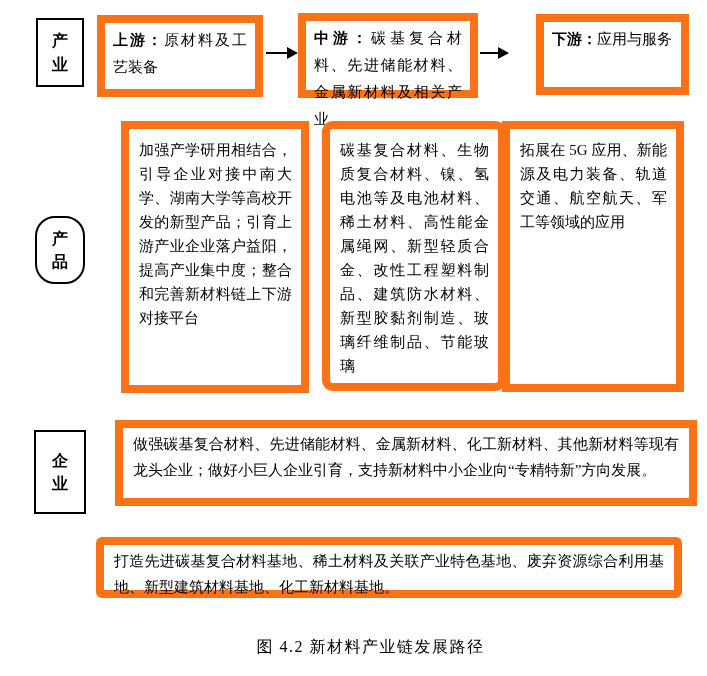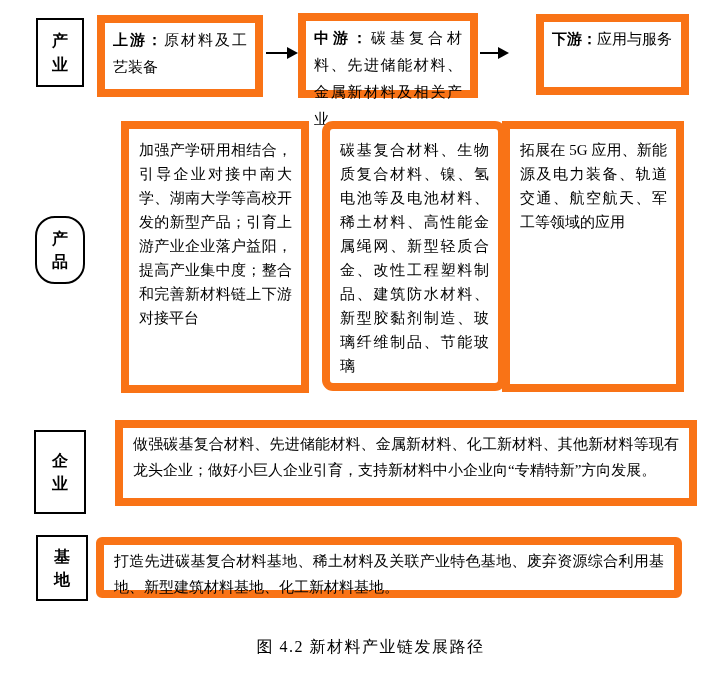--- a/index.html
+++ b/index.html
@@ -121,22 +121,19 @@
     <span>拓展在 5G 应用、新能源及电力装备、轨道交通、航空航天、军工等领域的应用</span>
   </div>
 
   <div class="label-box" id="label-enterprises">
     <span class="vtext">企业</span>
   </div>
   <div class="box widebox" id="box-enterprises">
     <span>做强碳基复合材料、先进储能材料、金属新材料、化工新材料、其他新材料等现有龙头企业；做好小巨人企业引育，支持新材料中小企业向“专精特新”方向发展。</span>
   </div>
 
-  <div class="label-box" id="label-bases">
-    <span class="vtext">基地</span>
-  </div>
   <div class="box widebox" id="box-bases">
     <span>打造先进碳基复合材料基地、稀土材料及关联产业特色基地、废弃资源综合利用基地、新型建筑材料基地、化工新材料基地。</span>
   </div>
 
   <div class="caption">图 4.2 新材料产业链发展路径</div>
 
 </div>
 
 </body></html>

